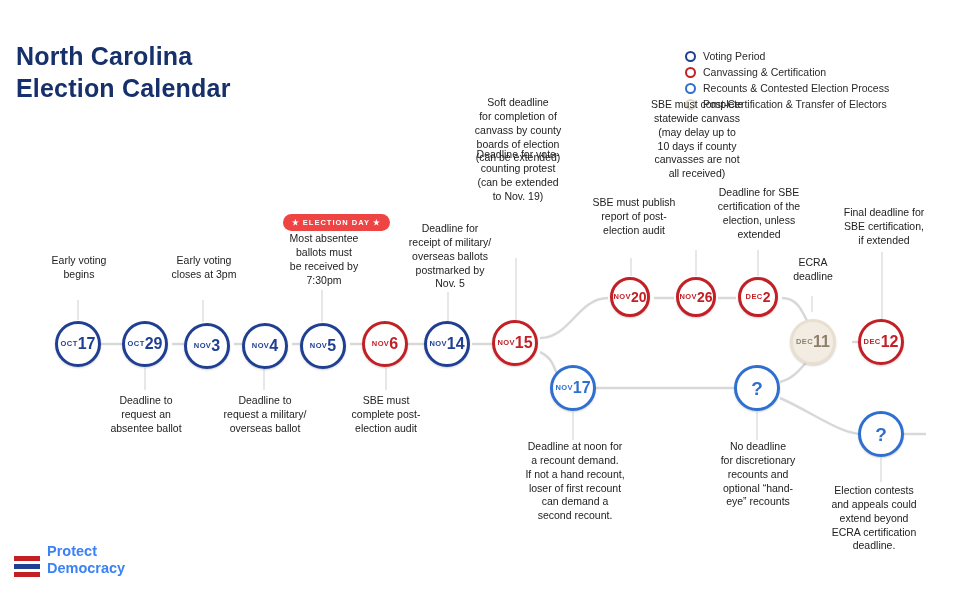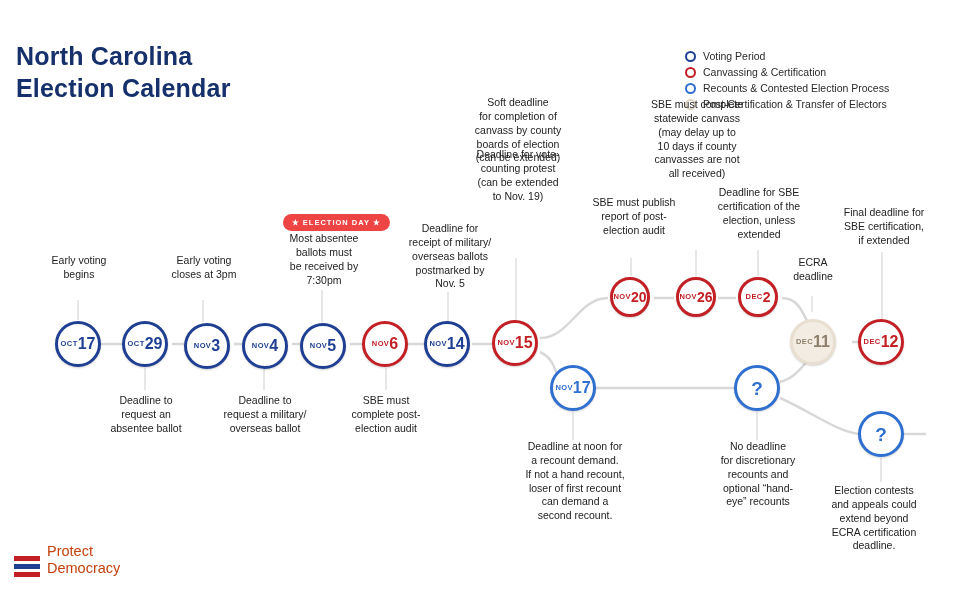--- a/index.html
+++ b/index.html
@@ -146,22 +146,22 @@
     flex: none;
   }
   #logo .flag .s1, #logo .flag .s2, #logo .flag .s3 {
     position: absolute;
     left: 0; width: 26px; height: 5px;
   }
   #logo .flag .s1 { top: 0;  background: #c32026; }
   #logo .flag .s2 { top: 8px; background: #1f3f93; }
   #logo .flag .s3 { top: 16px; background: #c32026; }
   #logo .name {
-    color: #c2410c;
-    font-weight: normal;
+    color: #3b82f6;
+    font-weight: bold;
     font-size: 14.5px;
     line-height: 1.22;
   }
 </style>
 </head>
 <body>
 
 <div id="page">
 
   <div id="title">

